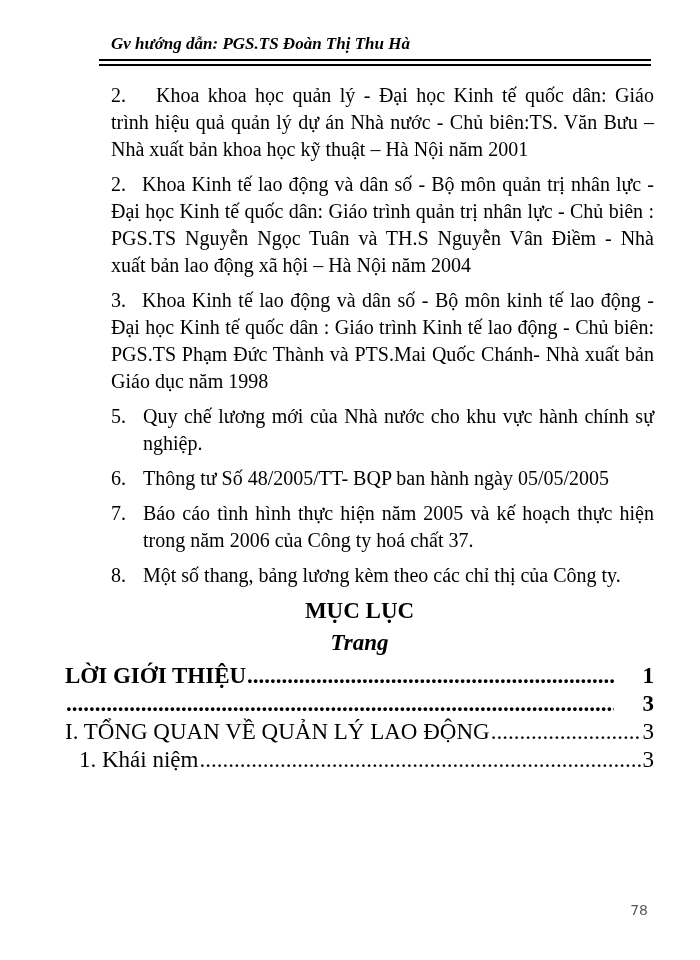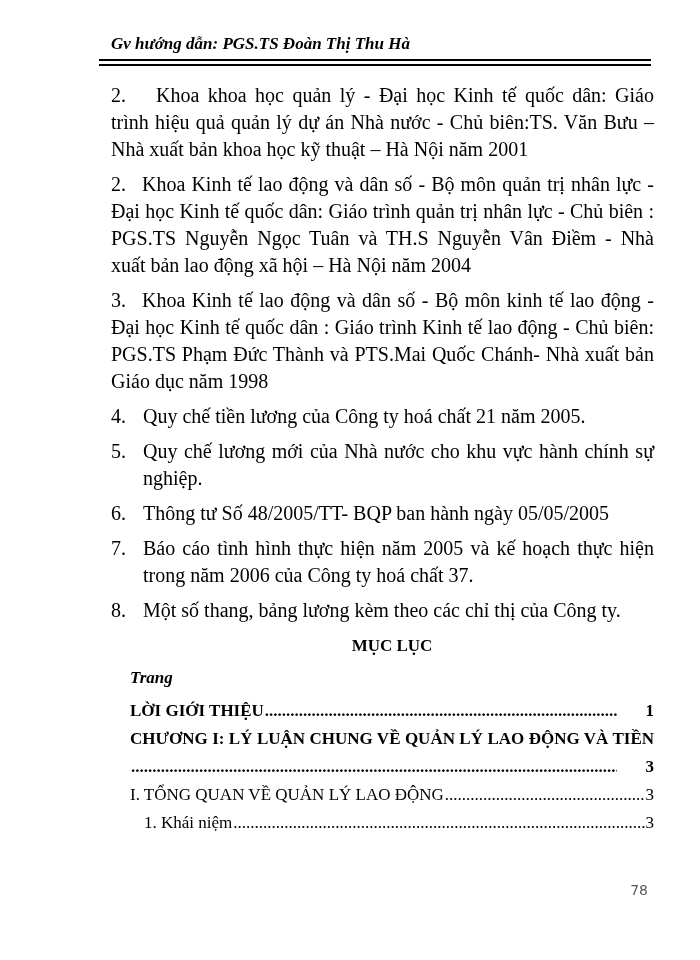--- a/index.html
+++ b/index.html
@@ -52,32 +52,32 @@
   }
   .n45 { width: 45px; }
   .n31 { width: 31px; }
   .hang {
     padding-left: 32px;
     text-indent: -32px;
   }
   .hang .num { width: 32px; }
   
   .toc {
-    margin: 0 60px 0 116px;
-    font-size: 17px;
+    margin: 0 60px 0 51px;
+    font-size: 23px;
     line-height: 27px;
   }
   .toc-title {
     margin: 8px 0 0 0;
     text-align: center;
     font-weight: bold;
   }
   .toc-trang {
     margin: 5px 0 0 0;
-    text-align: left;
+    text-align: center;
     font-weight: bold;
     font-style: italic;
   }
   .toc-rows { margin-top: 6px; }
   .toc-row {
     display: flex;
     align-items: baseline;
     line-height: 28px;
   }
   .toc-row.bold, .toc-line.bold { font-weight: bold; }
@@ -95,58 +95,56 @@
   .toc-page { text-align: right; }
   .toc-page.gapped { margin-left: 28px; }
   .toc-line.just {
     line-height: 28px;
     text-align: justify;
     text-align-last: justify;
   }
   
   .page-number {
     position: absolute;
-    top: 882px;
+    top: 902px;
     right: 66px;
     font-family: "DejaVu Sans", "Liberation Sans", sans-serif;
     font-size: 14px;
     color: #595959;
   }
 </style>
 </head>
 <body>
 
 <div class="page">
 
   <div class="header-text">Gv hướng dẫn: PGS.TS Đoàn Thị Thu Hà</div>
   <div class="header-rule"></div>
 
   <div class="content">
     <p class="ref first"><span class="num n45">2.</span><span>Khoa khoa học quản lý - Đại học Kinh tế quốc dân: Giáo trình hiệu quả quản lý dự án Nhà nước - Chủ biên:TS. Văn Bưu – Nhà xuất bản khoa học kỹ thuật – Hà Nội năm 2001</span></p>
     <p class="ref"><span class="num n31">2.</span><span>Khoa Kinh tế lao động và dân số - Bộ môn quản trị nhân lực - Đại học Kinh tế quốc dân: Giáo trình quản trị nhân lực - Chủ biên : PGS.TS Nguyễn Ngọc Tuân và TH.S Nguyễn Vân Điềm - Nhà xuất bản lao động xã hội – Hà Nội năm 2004</span></p>
     <p class="ref"><span class="num n31">3.</span><span>Khoa Kinh tế lao động và dân số - Bộ môn kinh tế lao động - Đại học Kinh tế quốc dân : Giáo trình Kinh tế lao động - Chủ biên: PGS.TS Phạm Đức Thành và PTS.Mai Quốc Chánh- Nhà xuất bản Giáo dục năm 1998</span></p>
-    <p class="ref hang"><span class="num">4.</span><span>Quy chế tiền lương của Công ty hoá chất 21 năm 2005.</span></p>
     <p class="ref hang"><span class="num">5.</span><span>Quy chế lương mới của Nhà nước cho khu vực hành chính sự nghiệp.</span></p>
     <p class="ref hang"><span class="num">6.</span><span>Thông tư Số 48/2005/TT- BQP ban hành ngày 05/05/2005</span></p>
     <p class="ref hang"><span class="num">7.</span><span>Báo cáo tình hình thực hiện năm 2005 và kế hoạch thực hiện trong năm 2006 của Công ty hoá chất 37.</span></p>
     <p class="ref hang"><span class="num">8.</span><span>Một số thang, bảng lương kèm theo các chỉ thị của Công ty.</span></p>
   </div>
 
   <div class="toc">
     <p class="toc-title">MỤC LỤC</p>
     <p class="toc-trang">Trang</p>
 
     <div class="toc-rows">
       <div class="toc-row bold">
         <span class="toc-label">LỜI GIỚI THIỆU</span>
           <span class="leader"></span>
           <span class="toc-page gapped">1</span>
       </div>
 
-      <div class="toc-line bold just">CHƯƠNG I: LÝ LUẬN CHUNG VỀ QUẢN LÝ LAO ĐỘNG VÀ TIỀN</div>
       <div class="toc-row bold">
           <span class="leader"></span>
           <span class="toc-page gapped">3</span>
       </div>
 
       <div class="toc-row">
         <span class="toc-label">I. TỔNG QUAN VỀ QUẢN LÝ LAO ĐỘNG</span>
           <span class="leader"></span>
           <span class="toc-page">3</span>
       </div>

